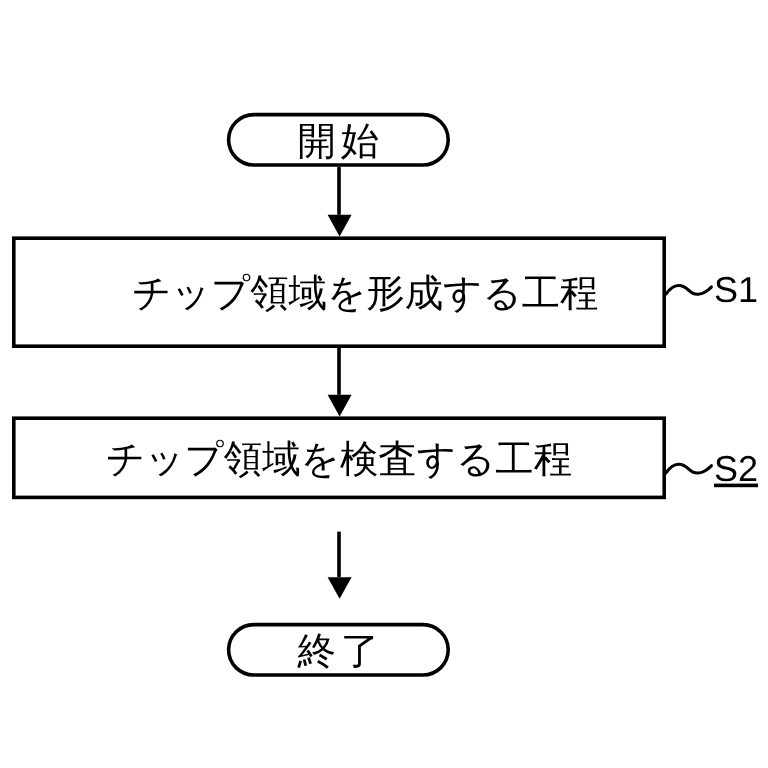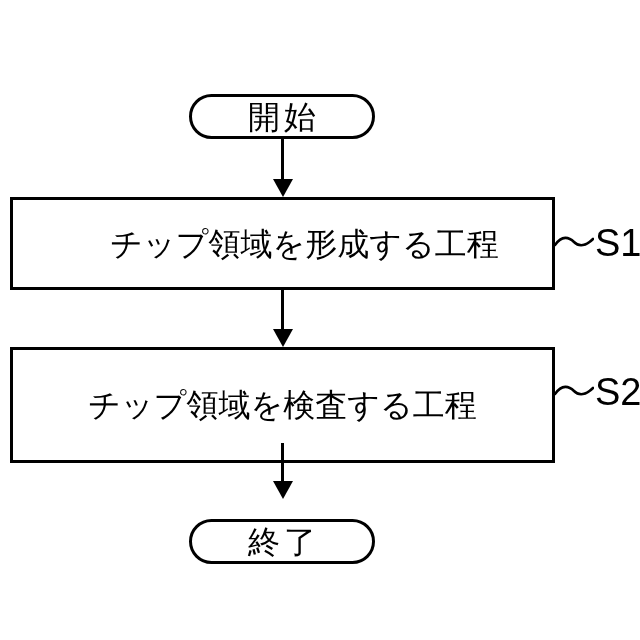--- a/index.html
+++ b/index.html
@@ -45,21 +45,21 @@
     border: 3px solid #000000;
     background: #ffffff;
     display: flex;
     align-items: center;
     justify-content: center;
     box-sizing: border-box;
     font-size: 32px;
     line-height: 1;
   }
   .process.step1 { top: 197px; height: 93px; padding-left: 44px; }
-  .process.step2 { top: 347px; height: 116px; }
+  .process.step2 { top: 347px; height: 69px; }
 
   
   .arrow {
     position: absolute;
     left: 272px;
     width: 21px;
     display: flex;
     flex-direction: column;
     align-items: center;
   }
@@ -81,24 +81,24 @@
 
   
   .ref-label {
     position: absolute;
     left: 554px;
     display: flex;
     align-items: center;
     height: 40px;
   }
   .ref-label.ref1 { top: 223px; }
-  .ref-label.ref2 { top: 372px; }
+  .ref-label.ref2 { top: 372px; text-decoration: underline; }
   .ref-label svg { display: block; }
   .ref-label .ref-text {
-    font-size: 38px;
+    font-size: 30px;
     line-height: 1;
     margin-left: 1px;
     letter-spacing: 0px;
   }
 </style>
 </head>
 <body>
 
 <div class="canvas">
 

